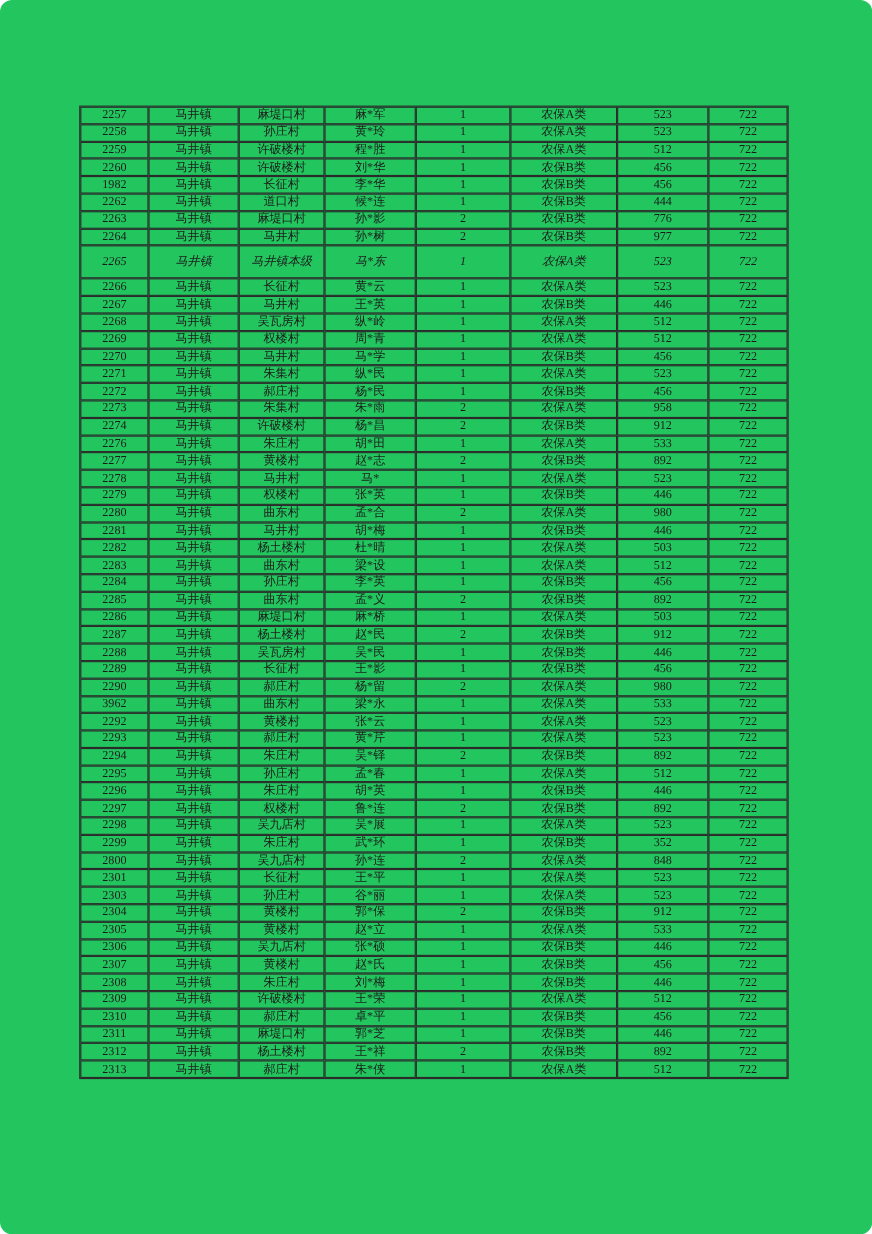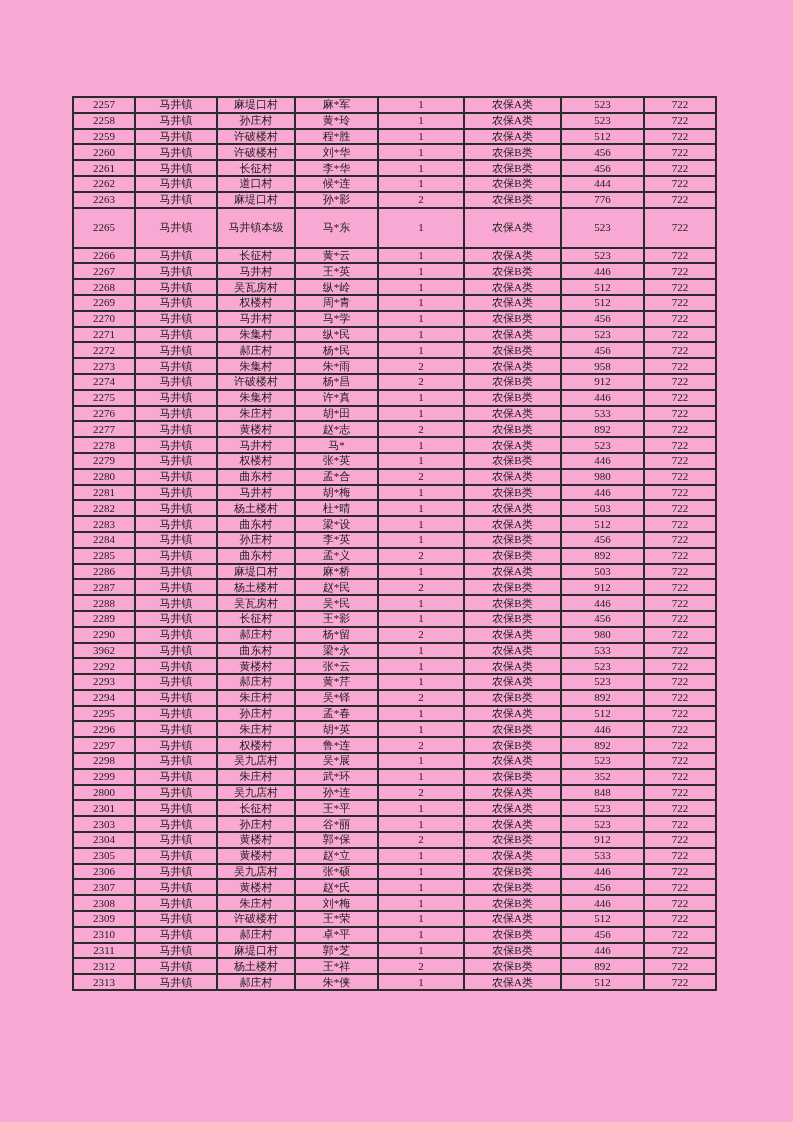--- a/index.html
+++ b/index.html
@@ -4,22 +4,23 @@
 <style>
   html, body {
     margin: 0;
     padding: 0;
     background: #ffffff;
   }
   .page {
     position: relative;
     width: 793px;
     height: 1122px;
-    background: #f9a8d4;
+    background: #22c55e;
     font-family: "Liberation Serif", "DejaVu Serif", serif;
+    border-radius: 11px;
   }
   table.data-table {
     position: absolute;
     left: 72px;
     top: 96px;
     width: 643px;
     border-collapse: separate;
     border-spacing: 0;
     table-layout: fixed;
     border: 1px solid #2b2b2b;
@@ -31,21 +32,22 @@
     padding: 0;
     font-size: 11px;
     line-height: 1;
     color: #1c1c1c;
     text-align: center;
     vertical-align: middle;
     white-space: nowrap;
     overflow: hidden;
   }
   table.data-table tr.tall td {
-    height: 40px;
+    height: 30px;
+    font-style: italic;
   }
 </style>
 </head>
 <body>
 
 <div class="page">
   <table class="data-table">
     <colgroup>
       <col style="width:62px">
       <col style="width:82px">
@@ -91,21 +93,21 @@
           <td>2260</td>
           <td>马井镇</td>
           <td>许破楼村</td>
           <td>刘*华</td>
           <td>1</td>
           <td>农保B类</td>
           <td>456</td>
           <td>722</td>
         </tr>
         <tr>
-          <td>2261</td>
+          <td>1982</td>
           <td>马井镇</td>
           <td>长征村</td>
           <td>李*华</td>
           <td>1</td>
           <td>农保B类</td>
           <td>456</td>
           <td>722</td>
         </tr>
         <tr>
           <td>2262</td>
@@ -120,20 +122,30 @@
         <tr>
           <td>2263</td>
           <td>马井镇</td>
           <td>麻堤口村</td>
           <td>孙*影</td>
           <td>2</td>
           <td>农保B类</td>
           <td>776</td>
           <td>722</td>
         </tr>
+        <tr>
+          <td>2264</td>
+          <td>马井镇</td>
+          <td>马井村</td>
+          <td>孙*树</td>
+          <td>2</td>
+          <td>农保B类</td>
+          <td>977</td>
+          <td>722</td>
+        </tr>
         <tr class="tall">
           <td>2265</td>
           <td>马井镇</td>
           <td>马井镇本级</td>
           <td>马*东</td>
           <td>1</td>
           <td>农保A类</td>
           <td>523</td>
           <td>722</td>
         </tr>
@@ -218,30 +230,20 @@
           <td>722</td>
         </tr>
         <tr>
           <td>2274</td>
           <td>马井镇</td>
           <td>许破楼村</td>
           <td>杨*昌</td>
           <td>2</td>
           <td>农保B类</td>
           <td>912</td>
-          <td>722</td>
-        </tr>
-        <tr>
-          <td>2275</td>
-          <td>马井镇</td>
-          <td>朱集村</td>
-          <td>许*真</td>
-          <td>1</td>
-          <td>农保B类</td>
-          <td>446</td>
           <td>722</td>
         </tr>
         <tr>
           <td>2276</td>
           <td>马井镇</td>
           <td>朱庄村</td>
           <td>胡*田</td>
           <td>1</td>
           <td>农保A类</td>
           <td>533</td>

